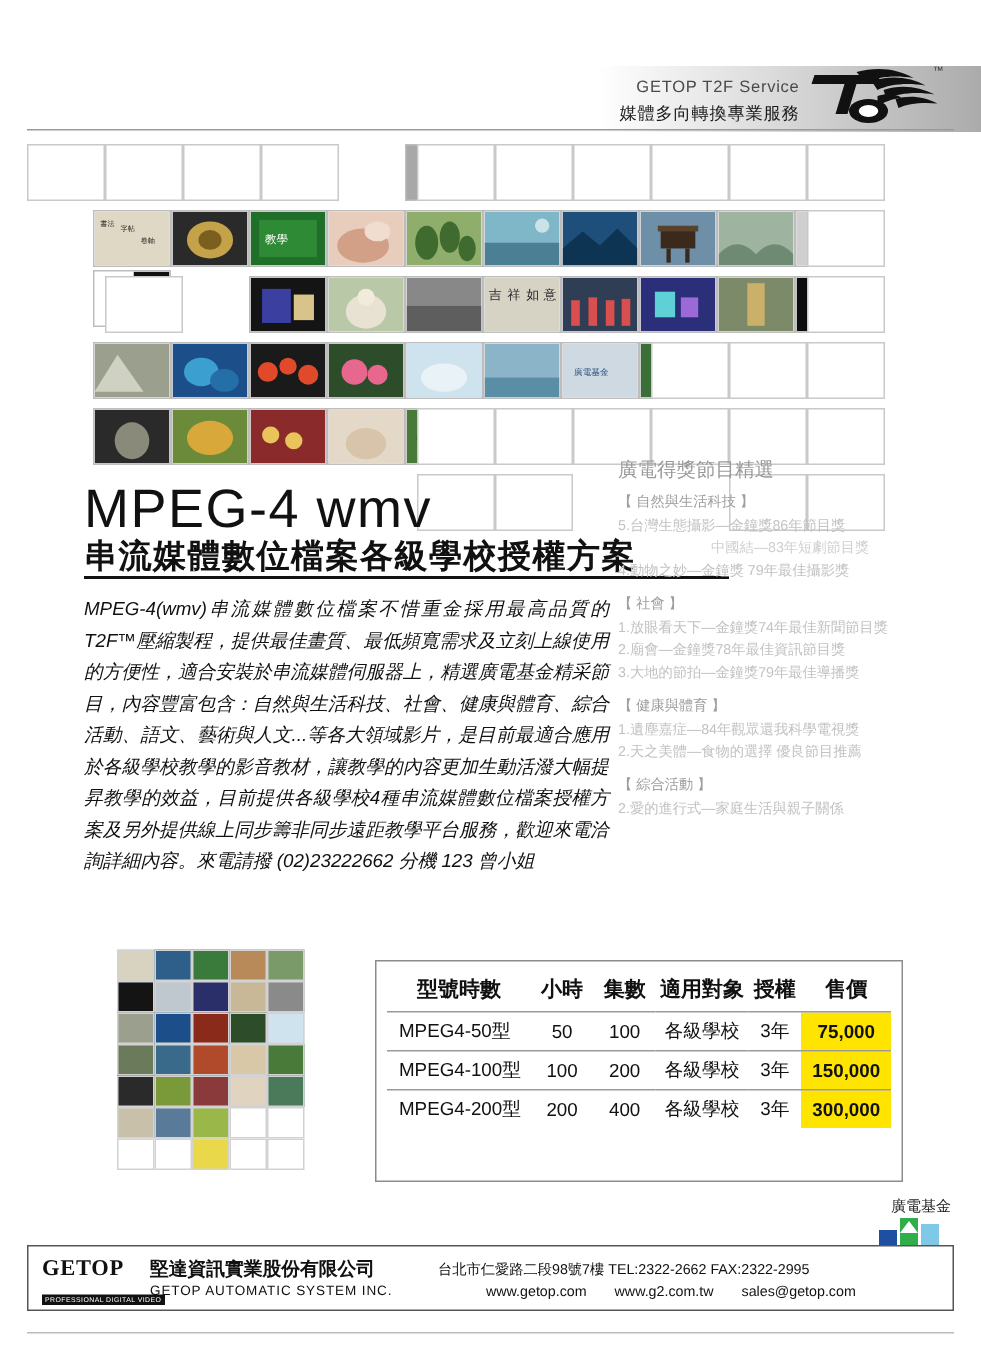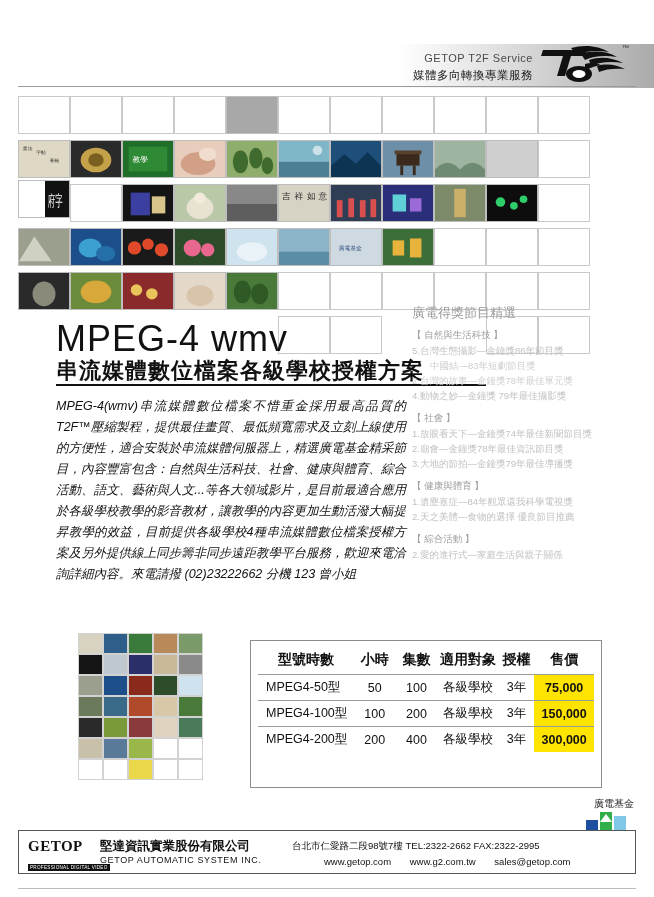--- a/index.html
+++ b/index.html
@@ -68,21 +68,21 @@
     left: 18px; top: 96px;
   }
   .cell {
     position: absolute;
     width: 52px; height: 38px;
     border: 1px solid #c9c9c9;
     box-sizing: border-box;
     background: #ffffff;
     overflow: hidden;
   }
-  .cell.filled { border-color: #bdbdbd; }
+  .cell.filled { border-color: #bdbdbd; margin-left: 44px; }
   .cell .thumb {
     width: 100%; height: 100%;
     display: block;
   }
 
   
   .title-main {
     position: absolute;
     left: 56px; top: 318px;
     font-size: 36px;
@@ -136,21 +136,21 @@
   .awards .aw-head {
     color: #9e9e9e;
     margin-top: 7px;
     margin-bottom: 1px;
   }
   .awards .aw-item {
     color: #c2c2c2;
     white-space: nowrap;
     overflow: hidden;
   }
-  .awards .aw-item.fade2 { color: #cfcfcf; }
+  .awards .aw-item.fade2 { color: #cfcfcf; margin-left: 44px; }
 
   
   .mini-panel {
     position: absolute;
     left: 78px; top: 633px;
     width: 136px; height: 142px;
     background: #fff;
   }
   .mini-cell {
     position: absolute;
@@ -596,21 +596,20 @@
 <div class="body-copy">
   <p>MPEG-4(wmv)串流媒體數位檔案不惜重金採用最高品質的T2F™壓縮製程，提供最佳畫質、最低頻寬需求及立刻上線使用的方便性，適合安裝於串流媒體伺服器上，精選廣電基金精采節目，內容豐富包含：自然與生活科技、社會、健康與體育、綜合活動、語文、藝術與人文...等各大領域影片，是目前最適合應用於各級學校教學的影音教材，讓教學的內容更加生動活潑大幅提昇教學的效益，目前提供各級學校4種串流媒體數位檔案授權方案及另外提供線上同步籌非同步遠距教學平台服務，歡迎來電洽詢詳細內容。來電請撥  (02)23222662  分機  123  曾小姐</p>
 </div>
 
 <div class="awards">
   <div class="aw-title">廣電得獎節目精選</div>
 
   <div class="aw-head">【 自然與生活科技 】</div>
   <div class="aw-item">5.台灣生態攝影—金鐘獎86年節目獎</div>
   <div class="aw-item fade2" style="padding-left:18px;">中國結—83年短劇節目獎</div>
-  <div class="aw-item fade2">2.台灣的故事—金鐘獎78年最佳單元獎</div>
   <div class="aw-item">4.動物之妙—金鐘獎 79年最佳攝影獎</div>
 
   <div class="aw-head">【 社會 】</div>
   <div class="aw-item">1.放眼看天下—金鐘獎74年最佳新聞節目獎</div>
   <div class="aw-item">2.廟會—金鐘獎78年最佳資訊節目獎</div>
   <div class="aw-item">3.大地的節拍—金鐘獎79年最佳導播獎</div>
 
   <div class="aw-head">【 健康與體育 】</div>
   <div class="aw-item">1.遺塵嘉症—84年觀眾還我科學電視獎</div>
   <div class="aw-item">2.天之美體—食物的選擇 優良節目推薦</div>

